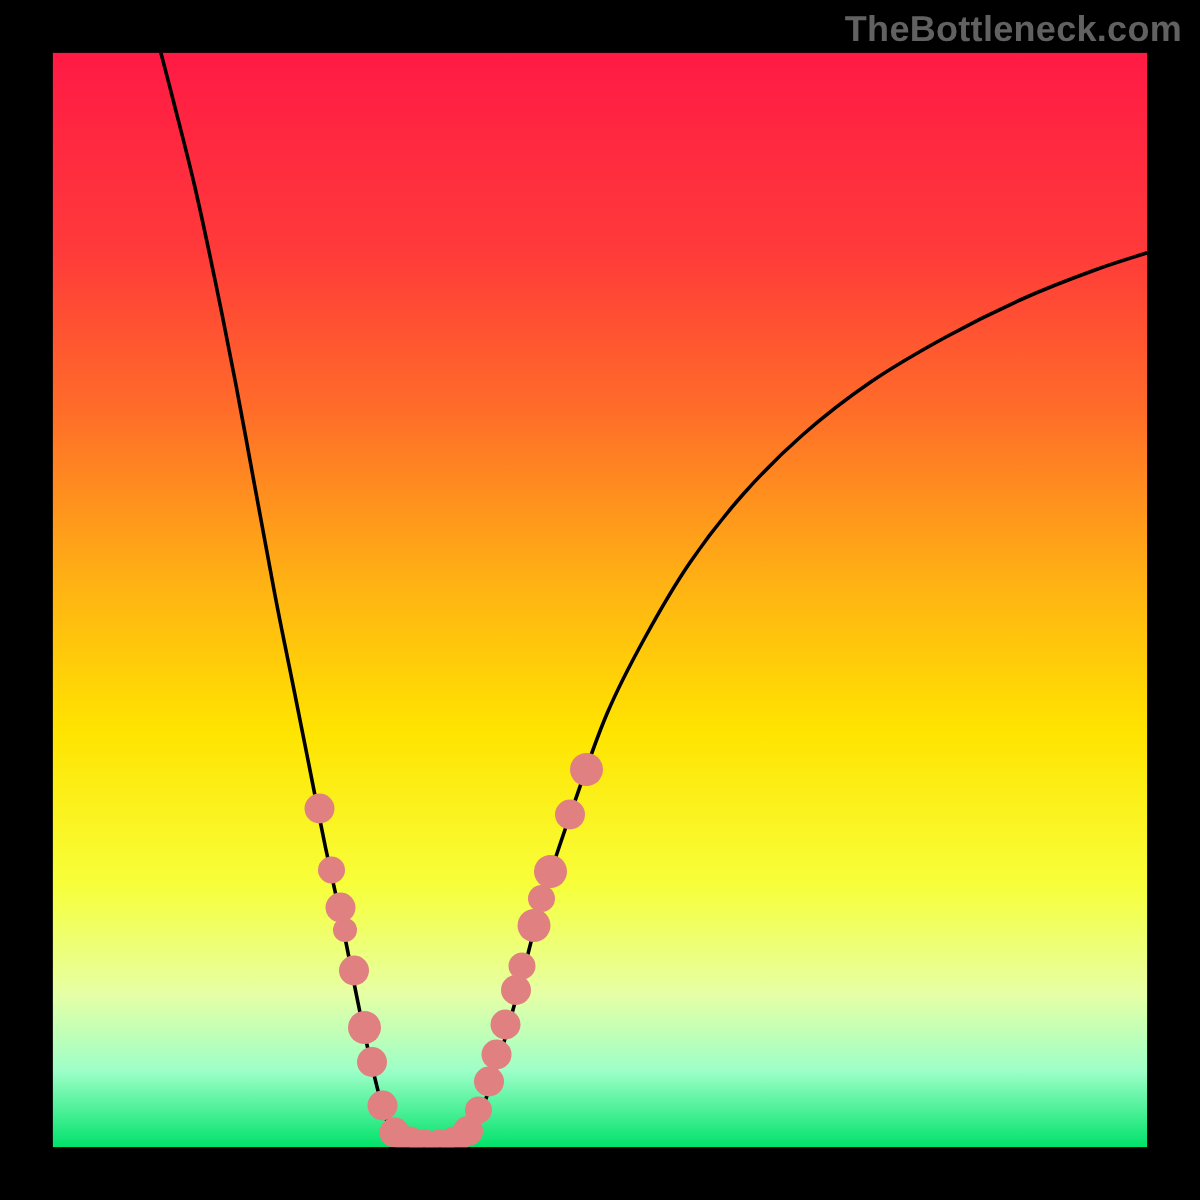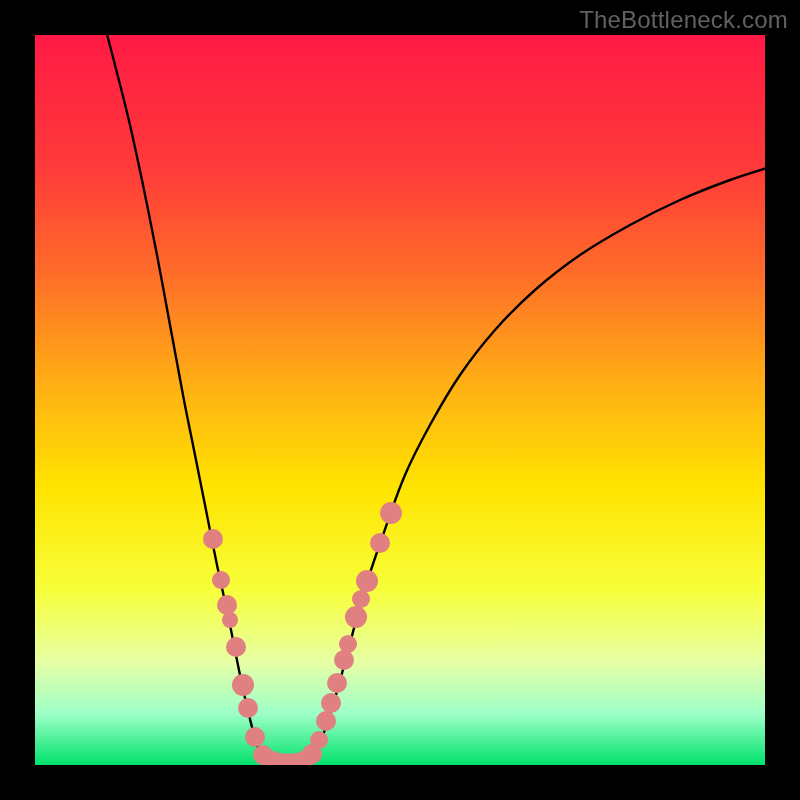--- a/index.html
+++ b/index.html
@@ -30,21 +30,21 @@
     top: 0;
     width: 100%;
     height: 100%;
   }
   .watermark {
     position: absolute;
     top: 6px;
     right: 12px;
     font-family: Arial, Helvetica, sans-serif;
     font-size: 24px;
-    font-weight: 400;
+    font-weight: 700;
     color: #616161;
     letter-spacing: 0.2px;
   }
   svg.curves {
     position: absolute;
     left: 0;
     top: 0;
     width: 100%;
     height: 100%;
   }

